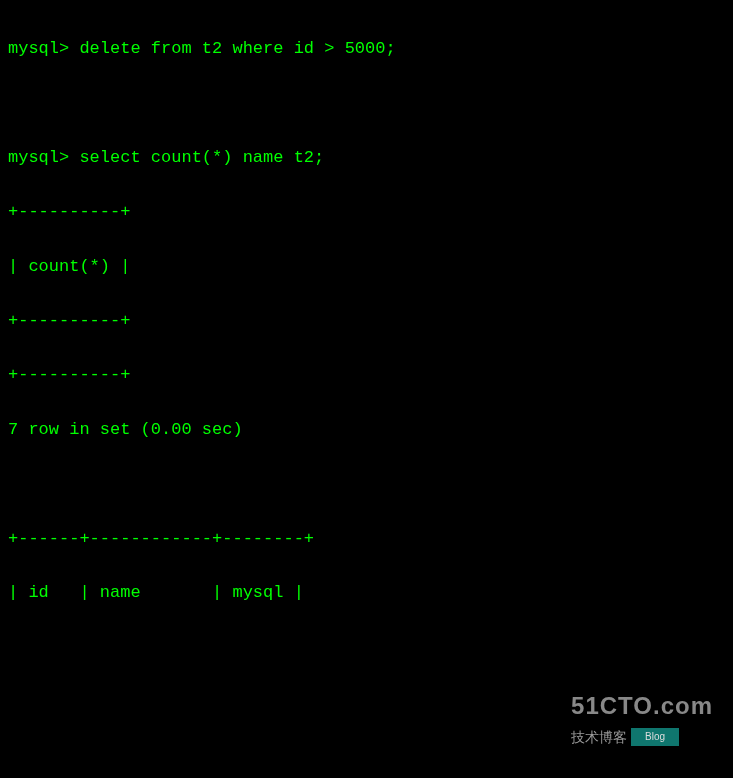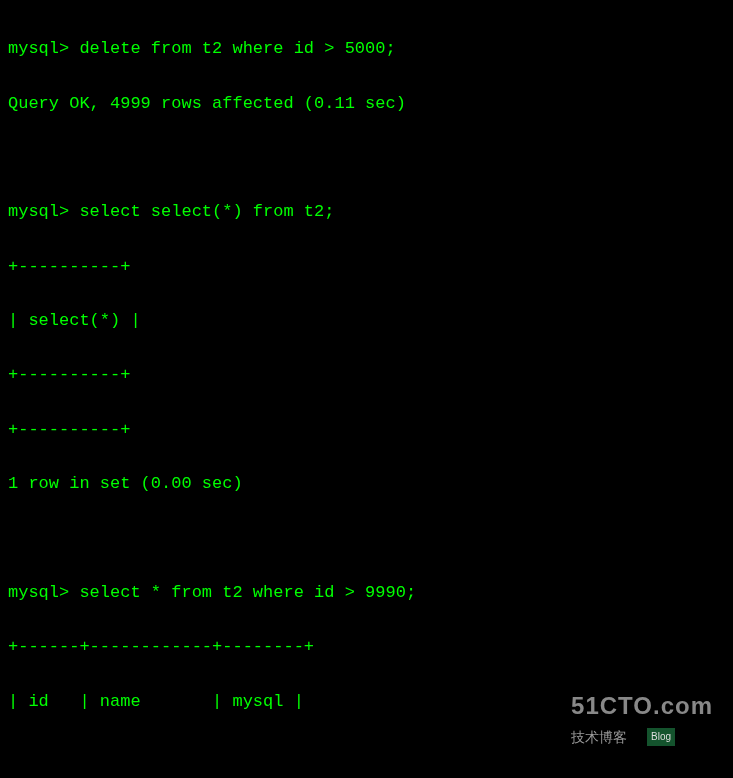--- a/index.html
+++ b/index.html
@@ -41,44 +41,42 @@
       font-size: 24px;
       font-weight: bold;
       letter-spacing: 1px;
       text-shadow: 1px 1px 2px #000;
     }
     .watermark-sub {
       font-size: 14px;
       color: #999;
       display: flex;
       align-items: center;
-      gap: 20px;
+      gap: 4px;
     }
     .blog-tag {
       font-size: 10px;
-      background: #14532d;
-      padding: 1px 4px;
+      background: #0f766e;
+      padding: 1px 14px;
       color: #ddd;
     }
   </style>
 </head>
 <body>
 
 <div class="terminal">
 <span class="line"><span class="prompt">mysql&gt;</span> <span>delete from t2 where id &gt; 5000;</span></span>
-<span class="line">Query OK, 4999 rows affected (0.11 sec)</span>
 <span class="line"> </span>
-<span class="line"><span class="prompt">mysql&gt;</span> <span>select select(*) from t2;</span></span>
+<span class="line"><span class="prompt">mysql&gt;</span> <span>select count(*) name t2;</span></span>
 <span class="line">+----------+</span>
-<span class="line">| select(*) |</span>
+<span class="line">| count(*) |</span>
 <span class="line">+----------+</span>
 <span class="line">+----------+</span>
-<span class="line">1 row in set (0.00 sec)</span>
+<span class="line">7 row in set (0.00 sec)</span>
 <span class="line"> </span>
-<span class="line"><span class="prompt">mysql&gt;</span> <span>select * from t2 where id &gt; 9990;</span></span>
 <span class="line">+------+------------+--------+</span>
 <span class="line">| id   | name       | mysql |</span>
 
 
 
 
 
 
 
 

